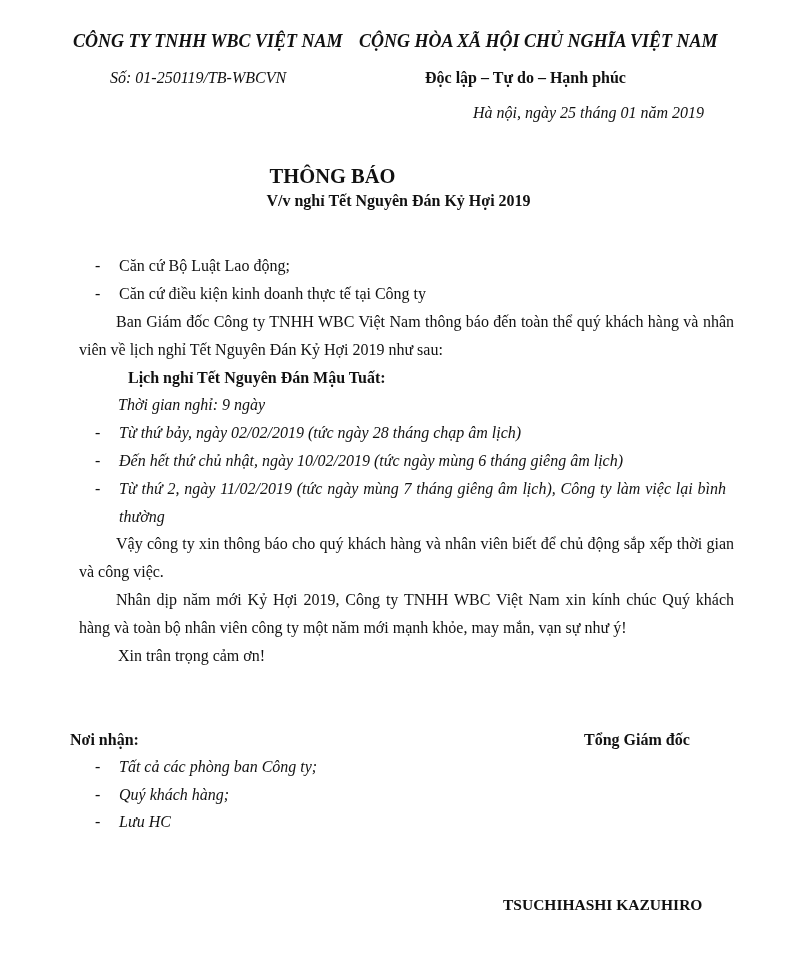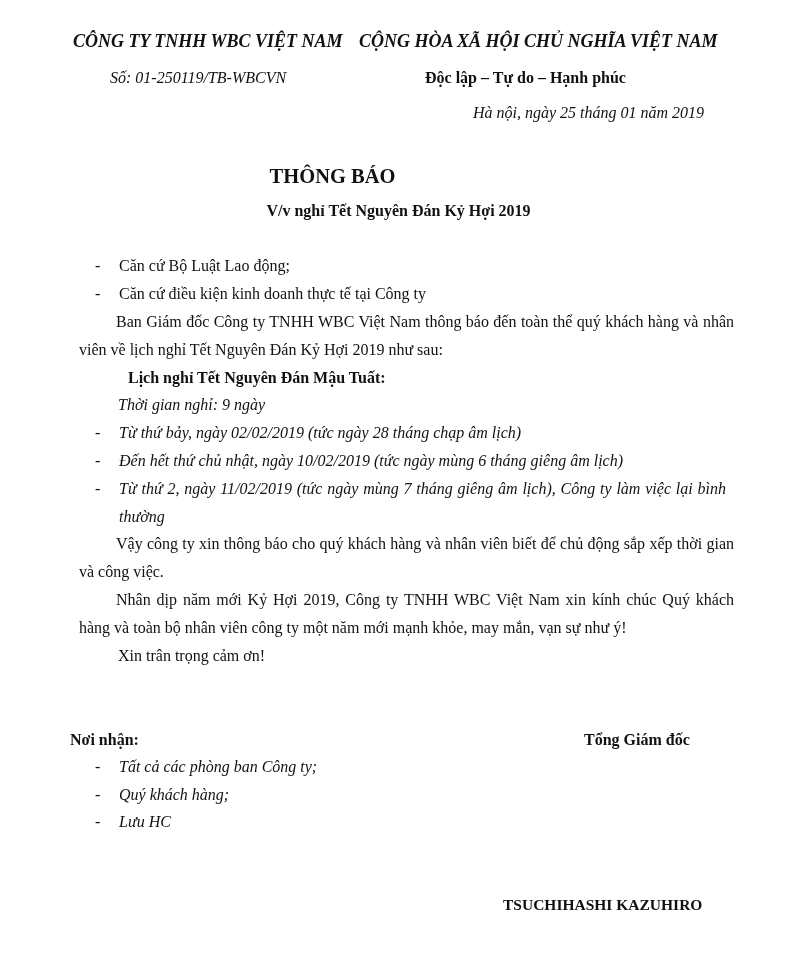--- a/index.html
+++ b/index.html
@@ -26,21 +26,21 @@
 </head>
 <body>
 
 <div class="abs b hdr" style="left:73px; top:31px;">CÔNG TY TNHH WBC VIỆT NAM</div>
 <div class="abs b hdr" style="left:359px; top:31px;">CỘNG HÒA XÃ HỘI CHỦ NGHĨA VIỆT NAM</div>
 <div class="abs i" style="left:110px; top:68px;">Số: 01-250119/TB-WBCVN</div>
 <div class="abs b" style="left:425px; top:68px;">Độc lập – Tự do – Hạnh phúc</div>
 <div class="abs i" style="left:473px; top:103px;">Hà nội,  ngày 25 tháng 01 năm 2019</div>
 
 <div class="abs title" style="left:0; width:665px; text-align:center; top:166px;">THÔNG BÁO</div>
-<div class="abs b" style="left:0; width:797px; text-align:center; top:201px;">V/v nghỉ Tết Nguyên Đán Kỷ Hợi 2019</div>
+<div class="abs b" style="left:0; width:797px; text-align:center; top:191px;">V/v nghỉ Tết Nguyên Đán Kỷ Hợi 2019</div>
 
 <div class="abs" style="left:0; top:256px; width:797px;">
   <span class="dash">-</span>
   <span class="li-text">Căn cứ Bộ Luật Lao động;</span>
 </div>
 <div class="abs" style="left:0; top:284px; width:797px;">
   <span class="dash">-</span>
   <span class="li-text">Căn cứ điều kiện kinh doanh thực tế tại Công ty</span>
 </div>
 

